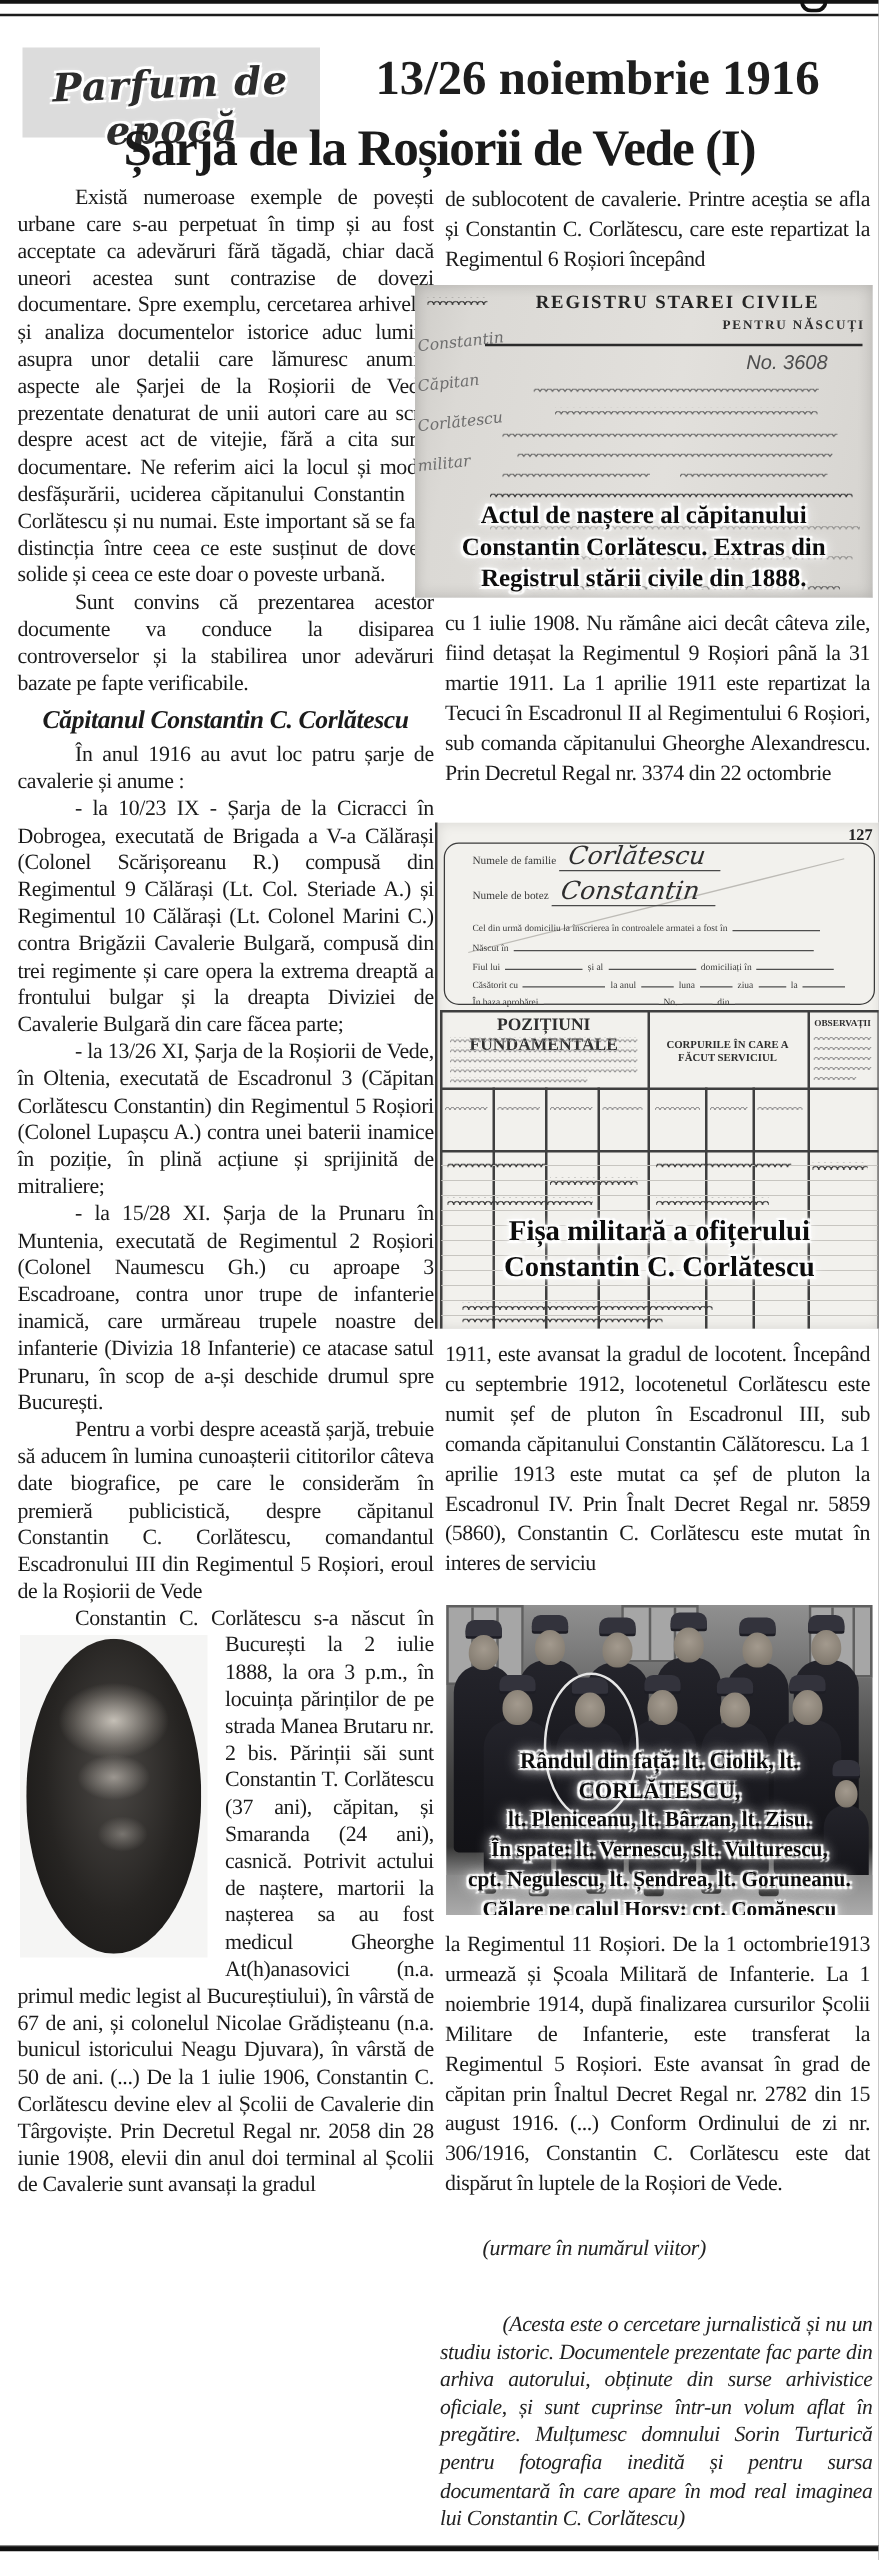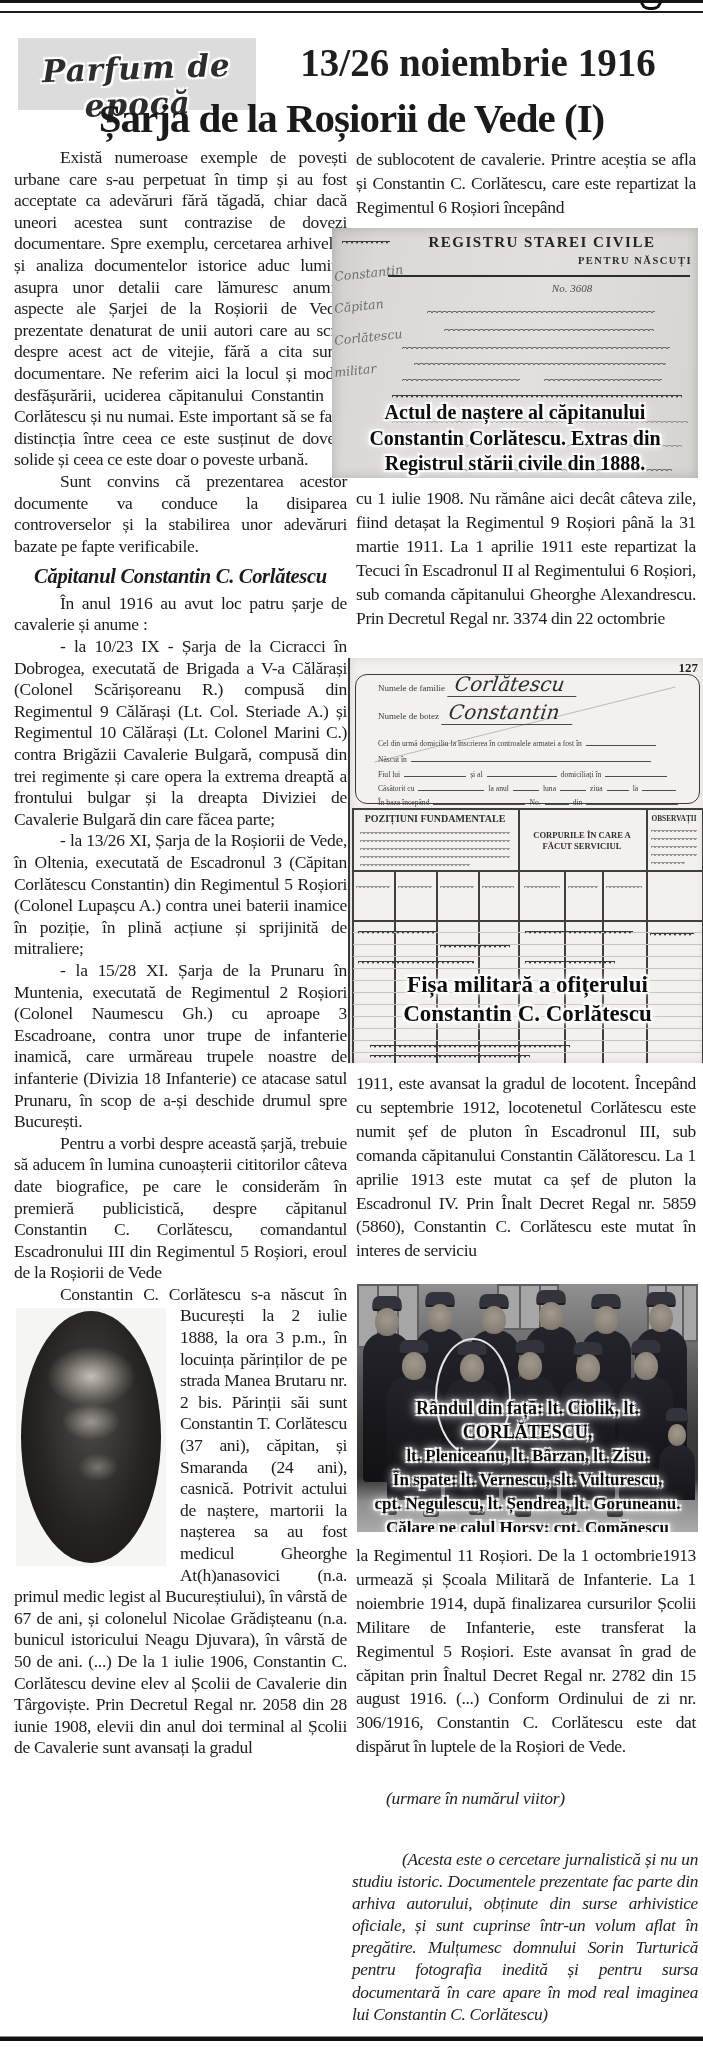--- a/index.html
+++ b/index.html
@@ -70,22 +70,22 @@
   .fig-registry { position:absolute; left:332px; top:228px; width:366px; height:250px;
     background:linear-gradient(100deg,#cfcdc9 0%, #dbd9d5 12%, #e2e0dc 55%, #d6d4d0 100%);
     overflow:hidden; box-shadow:inset 0 0 12px rgba(0,0,0,0.18); }
   .reg-margin-note { position:absolute; left:2px; width:58px; font-style:italic; font-size:12.5px;
     color:#6d6d6d; transform:rotate(-6deg); font-family:"DejaVu Serif", serif; white-space:nowrap; }
   .reg-h1 { position:absolute; left:60px; top:6px; width:300px; text-align:center;
     font-weight:bold; font-size:15px; letter-spacing:1.5px; color:#242424; }
   .reg-h2 { position:absolute; left:60px; top:27px; width:300px; text-align:right;
     font-weight:bold; font-size:10.5px; letter-spacing:1.5px; color:#2c2c2c; }
   .reg-rule { position:absolute; left:56px; top:47px; width:302px; height:2px; background:#2b2b2b; }
-  .reg-no { position:absolute; left:150px; top:54px; width:180px; text-align:center;
-    font-style:italic; font-size:11px; color:#4c4c4c; font-family:Liberation Serif, serif; }
+  .reg-no { position:absolute; left:150px; top:54px; width:180px; text-align:right;
+    font-style:italic; font-size:16px; color:#4c4c4c; font-family:Liberation Sans, sans-serif; }
   .reg-cap { left:4px; top:172px; width:358px; font-size:20px; line-height:25.5px; }
 
   
   .fig-military { position:absolute; left:348px; top:658px; width:355px; height:405px;
     background:#f2f1ed; overflow:hidden; border-left:2px solid #3a3a3a;
     box-shadow:inset 0 0 10px rgba(0,0,0,0.12); }
   .mil-pagenum { position:absolute; right:7px; top:2px; font-size:13px; font-weight:bold; color:#222; }
   .mil-box { position:absolute; left:5px; top:16px; width:343px; height:128px;
     border:1.5px solid #3b3b3b; border-radius:12px; }
   .mil-row { position:absolute; left:28px; width:315px; white-space:nowrap; color:#333; }
@@ -230,42 +230,42 @@
       <span class="mil-label">la anul</span>
       <span class="bl" style="width:26px;"></span>
       <span class="mil-label">luna</span>
       <span class="bl" style="width:26px;"></span>
       <span class="mil-label">ziua</span>
       <span class="bl" style="width:22px;"></span>
       <span class="mil-label">la</span>
       <span class="bl" style="width:34px;"></span>
     </div>
     <div class="mil-row" style="top:133px;">
-      <span class="mil-label">În baza începând</span>
+      <span class="mil-label">În baza aprobărei</span>
       <span class="bl" style="width:92px;"></span>
       <span class="mil-label">No.</span>
       <span class="bl" style="width:24px;"></span>
       <span class="mil-label">din</span>
       <span class="bl" style="width:92px;"></span>
     </div>
 
     <div class="hline" style="left:2px; top:150px; width:351px;"></div>
     <div class="hline" style="left:2px; top:212px; width:351px;"></div>
     <div class="hline" style="left:2px; top:262px; width:351px;"></div>
     <div class="vline" style="left:2px;   top:150px; height:255px;"></div>
     <div class="vline" style="left:168px; top:150px; height:255px;"></div>
     <div class="vline" style="left:296px; top:150px; height:255px;"></div>
     <div class="vline" style="left:352px; top:150px; height:255px;"></div>
     <div class="vline" style="left:44px;  top:212px; height:193px;"></div>
     <div class="vline" style="left:86px;  top:212px; height:193px;"></div>
     <div class="vline" style="left:128px; top:212px; height:193px;"></div>
     <div class="vline" style="left:214px; top:212px; height:193px;"></div>
     <div class="vline" style="left:252px; top:212px; height:193px;"></div>
 
-    <div class="mil-th" style="left:6px; top:155px; width:158px; font-size:10px;">POZIȚIUNI FUNDAMENTALE</div>
+    <div class="mil-th" style="left:6px; top:155px; width:158px; font-size:14px;">POZIȚIUNI FUNDAMENTALE</div>
     <span class="hw tiny" style="left:10px; top:172px; width:150px;"></span>
     <span class="hw tiny" style="left:10px; top:180px; width:150px;"></span>
     <span class="hw tiny" style="left:10px; top:188px; width:150px;"></span>
     <span class="hw tiny" style="left:10px; top:196px; width:150px;"></span>
     <span class="hw tiny" style="left:10px; top:204px; width:110px;"></span>
     <div class="mil-th" style="left:172px; top:172px; width:120px; font-size:8.6px; line-height:11px;">CORPURILE ÎN CARE A FĂCUT SERVICIUL</div>
     <div class="mil-th" style="left:298px; top:156px; width:52px; font-size:7.4px;">OBSERVAȚII</div>
     <span class="hw tiny" style="left:301px; top:170px; width:46px;"></span>
     <span class="hw tiny" style="left:301px; top:178px; width:46px;"></span>
     <span class="hw tiny" style="left:301px; top:186px; width:46px;"></span>

